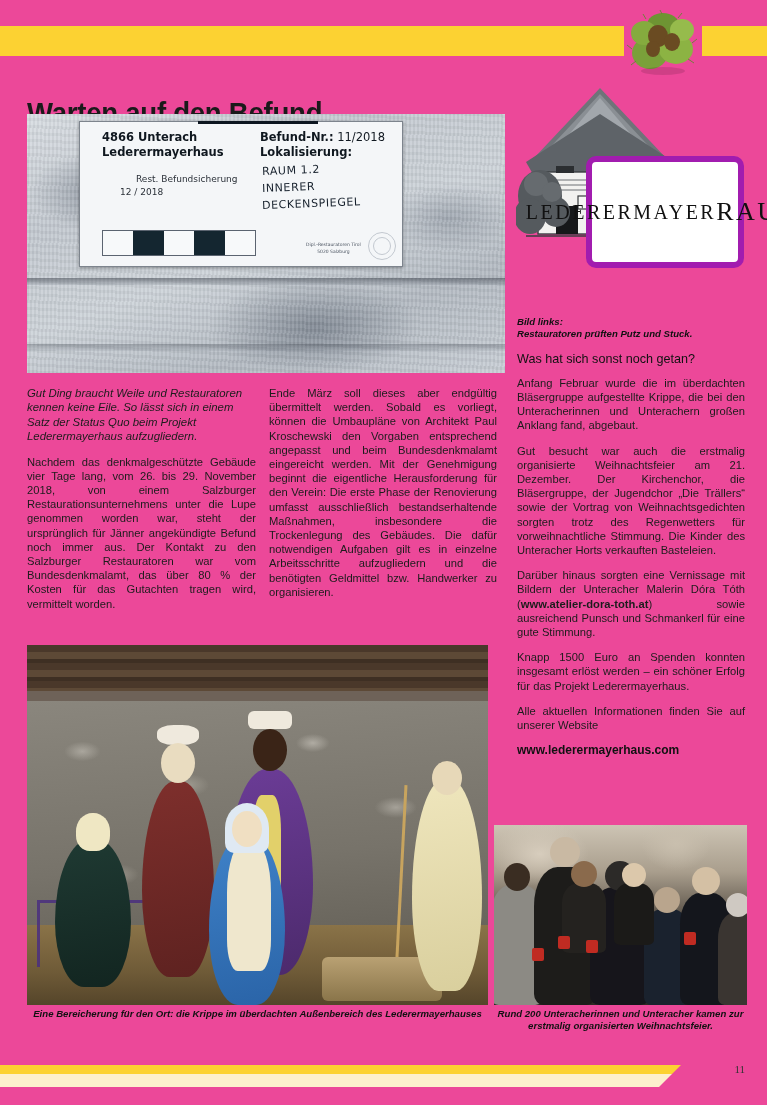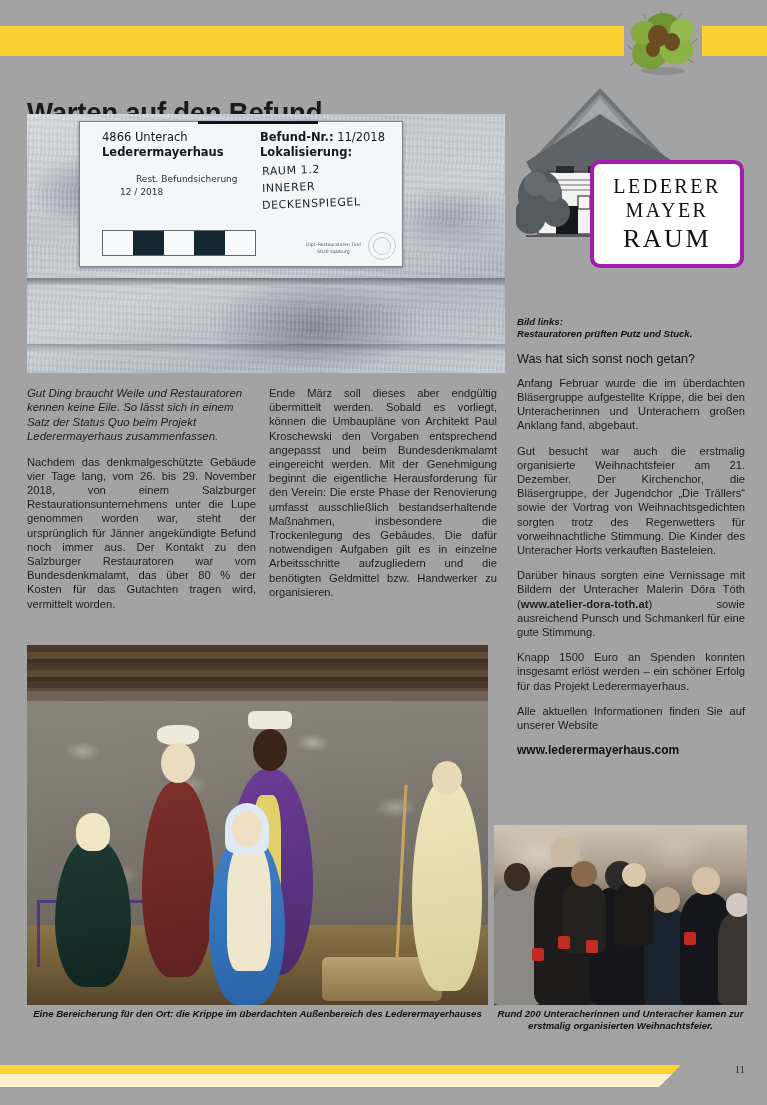--- a/index.html
+++ b/index.html
@@ -9,21 +9,21 @@
   }
   body {
     font-family: "Liberation Sans", sans-serif;
     -webkit-font-smoothing: antialiased;
   }
   #page {
     position: relative;
     width: 767px;
     height: 1105px;
     overflow: hidden;
-    background: #a3a3a3;
+    background: #ec4899;
   }
 
   
   .hdr-band {
     position: absolute;
     top: 26px;
     height: 30px;
     background: #fcd232;
   }
   .hdr-band-left  { left: 0;    width: 624px; }
@@ -83,21 +83,21 @@
   }
   .sign {
     position: absolute;
     left: 52px; top: 7px; width: 322px; height: 144px;
     background: #f4f6f8;
     border: 1px solid #7d848d;
     box-shadow: 0 1px 3px rgba(0,0,0,.35);
     font-family: "DejaVu Sans", sans-serif;
   }
   .sign .s-blk { position: absolute; }
-  .sign-l1 { left: 22px; top: 8px;  font-size: 11.5px; font-weight: normal; color:#101820; }
+  .sign-l1 { left: 22px; top: 8px;  font-size: 11.5px; font-weight: bold; color:#101820; }
   .sign-l2 { left: 22px; top: 23px; font-size: 11.5px; font-weight: bold; color:#101820; }
   .sign-l3 { left: 22px; top: 52px; font-size: 9px; color:#2a3038;padding-left:34px; }
   .sign-l4 { left: 40px; top: 65px; font-size: 9px; color:#2a3038; }
   .sign-r1 { left: 180px; top: 8px;  font-size: 11.5px; color:#101820;text-align:right; }
   .sign-r1 b { font-weight:bold; }
   .sign-r2 { left: 180px; top: 23px; font-size: 11.5px; font-weight: bold; color:#101820; }
   .hand {
     font-family: "DejaVu Sans", sans-serif;
     font-size: 11px; letter-spacing: .6px; color:#16202c;
     transform: rotate(-2.2deg); transform-origin:left center;
@@ -181,23 +181,23 @@
   .crowd{position:absolute;left:0;right:0;bottom:0;height:142px;}
   .person{position:absolute;bottom:0;border-radius:38% 38% 16% 16%/28% 28% 8% 8%;}
   .person .hd{position:absolute;left:50%;transform:translateX(-50%);border-radius:50%;}
   .cup{position:absolute;width:12px;height:13px;background:#c02b22;border-radius:2px;}
 
   
   #logo-lmh { position:absolute; left:514px; top:82px; width:230px; height:186px; }
   .logo-house{position:absolute;left:2px;top:2px;width:168px;height:160px;}
   .logo-plate{
     position:absolute; right:0; bottom:0; width:146px; height:100px;
-    background:#ffffff; border:4px solid #a21caf;
+    background:#ffffff; border:6px solid #a21caf;
     border-radius: 10px 10px 10px 10px;
-    display:flex; flex-direction:column; align-items:center; justify-content:center;
+    display:flex; flex-direction:row; align-items:center; justify-content:center;
     font-family:"Liberation Serif", serif;
   }
   .logo-plate span{
     display:block; font-size:20px; letter-spacing:2.5px; color:#111; line-height:1.22;
   }
   .logo-plate span.big{font-size:26px;}
 
   
   .col { position:absolute; color:#1c1c1c; }
   .col p { margin:0 0 11px 0; }
@@ -343,21 +343,21 @@
       <line x1="10" y1="152" x2="158" y2="152" stroke="#3a3d40" stroke-width="1.4"></line>
     </svg>
     <div class="logo-plate">
       <span>LEDERER</span>
       <span>MAYER</span>
       <span class="big">RAUM</span>
     </div>
   </div>
 
   <div class="col" id="col-left">
-    <p class="lead">Gut Ding braucht Weile und Restauratoren kennen keine Eile. So lässt sich in einem Satz der Status Quo beim Projekt Lederermayerhaus zusammenfassen.</p>
+    <p class="lead">Gut Ding braucht Weile und Restauratoren kennen keine Eile. So lässt sich in einem Satz der Status Quo beim Projekt Lederermayerhaus aufzugliedern.</p>
     <p class="body-txt">Nachdem das denkmalgeschützte Gebäude vier Tage lang, vom 26. bis 29. November 2018, von einem Salzburger Restaurationsunternehmens unter die Lupe genommen worden war, steht der ursprünglich für Jänner angekündigte Befund noch immer aus. Der Kontakt zu den Salzburger Restauratoren war vom Bundesdenkmalamt, das über 80 % der Kosten für das Gutachten tragen wird, vermittelt worden.</p>
   </div>
 
   <div class="col" id="col-mid">
     <p class="body-txt">Ende März soll dieses aber endgültig übermittelt werden. Sobald es vorliegt, können die Umbaupläne von Architekt Paul Kroschewski den Vorgaben entsprechend angepasst und beim Bundesdenkmalamt eingereicht werden. Mit der Genehmigung beginnt die eigentliche Herausforderung für den Verein: Die erste Phase der Renovierung umfasst ausschließlich bestandserhaltende Maßnahmen, insbesondere die Trockenlegung des Gebäudes. Die dafür notwendigen Aufgaben gilt es in einzelne Arbeitsschritte aufzugliedern und die benötigten Geldmittel bzw. Handwerker zu organisieren.</p>
   </div>
 
   <div class="col" id="col-right">
     <p class="caption-inline">
       <span>Bild links:</span><br>

